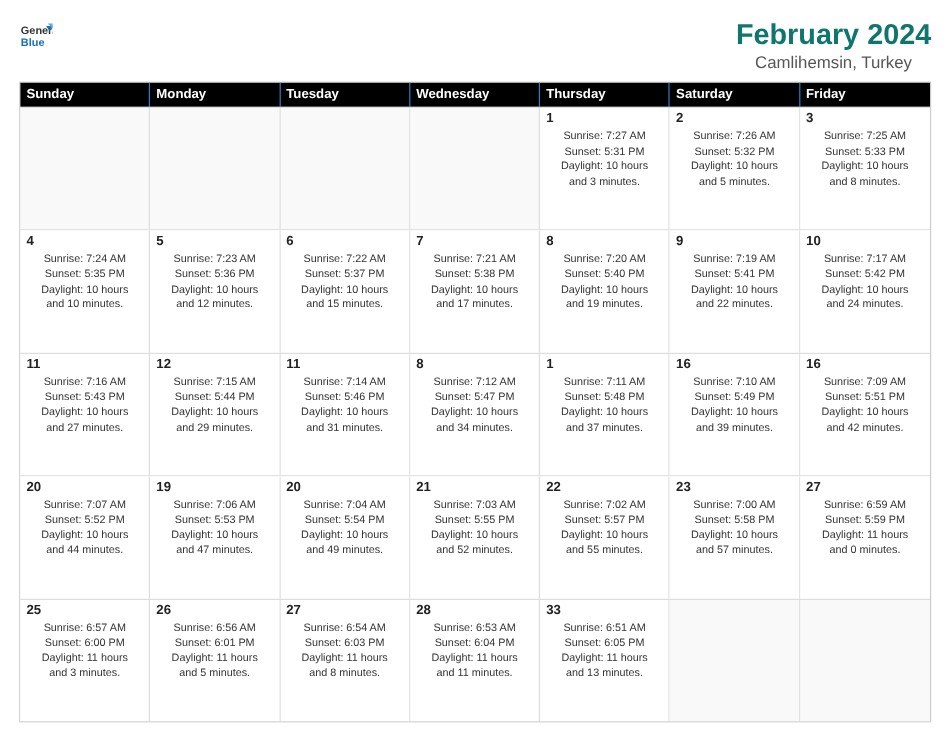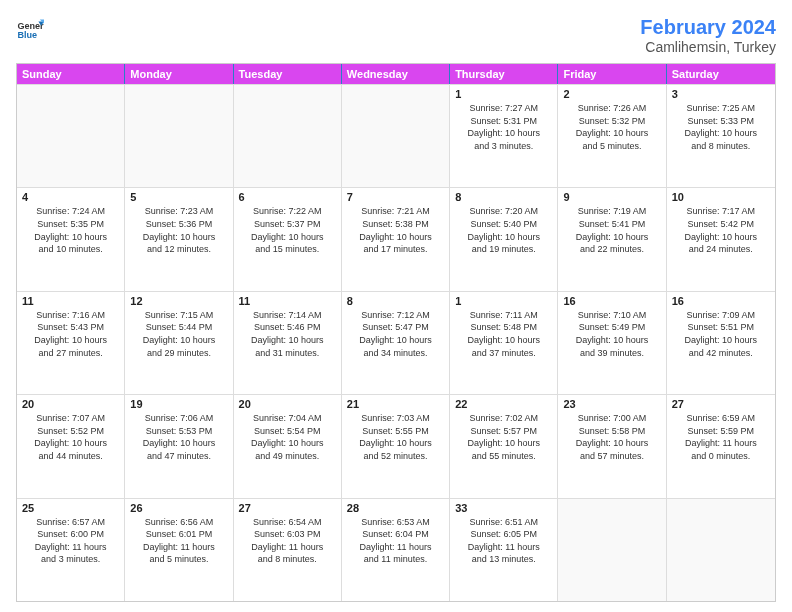--- a/index.html
+++ b/index.html
@@ -29,38 +29,39 @@
       gap: 4px;
     }
     .logo-icon {
       width: 28px;
       height: 28px;
     }
     .title-block {
       text-align: right;
     }
     .month-year {
-      font-size: 20px;
+      font-size: 24px;
       font-weight: bold;
-      color: #3b82f6;
+      color: #0f766e;
     }
     .location {
       font-size: 14px;
       color: #555;
+      text-align: center;
     }
     .calendar {
       flex: 1;
       display: flex;
       flex-direction: column;
       border: 1px solid #ccc;
     }
     .cal-header {
       display: grid;
       grid-template-columns: repeat(7, 1fr);
-      background: #d946ef;
+      background: #000000;
     }
     .cal-header-cell {
       color: #fff;
       font-size: 11px;
       font-weight: bold;
       padding: 4px 5px;
       border-right: 1px solid #2a80c5;
     }
     .cal-header-cell:last-child {
       border-right: none;
@@ -122,22 +123,22 @@
     </div>
   </div>
 
   <div class="calendar">
     <div class="cal-header">
     <div class="cal-header-cell">Sunday</div>
         <div class="cal-header-cell">Monday</div>
         <div class="cal-header-cell">Tuesday</div>
         <div class="cal-header-cell">Wednesday</div>
         <div class="cal-header-cell">Thursday</div>
+        <div class="cal-header-cell">Saturday</div>
         <div class="cal-header-cell">Friday</div>
-        <div class="cal-header-cell">Saturday</div>
       </div>
     <div class="cal-body">
     <div class="cal-row">
           <div class="cal-cell empty"></div>
           <div class="cal-cell empty"></div>
           <div class="cal-cell empty"></div>
           <div class="cal-cell empty"></div>
           <div class="cal-cell">
             <span class="day-num">1</span>
             <div class="cell-text">Sunrise: 7:27 AM<br>Sunset: 5:31 PM<br>Daylight: 10 hours<br>and 3 minutes.</div>

